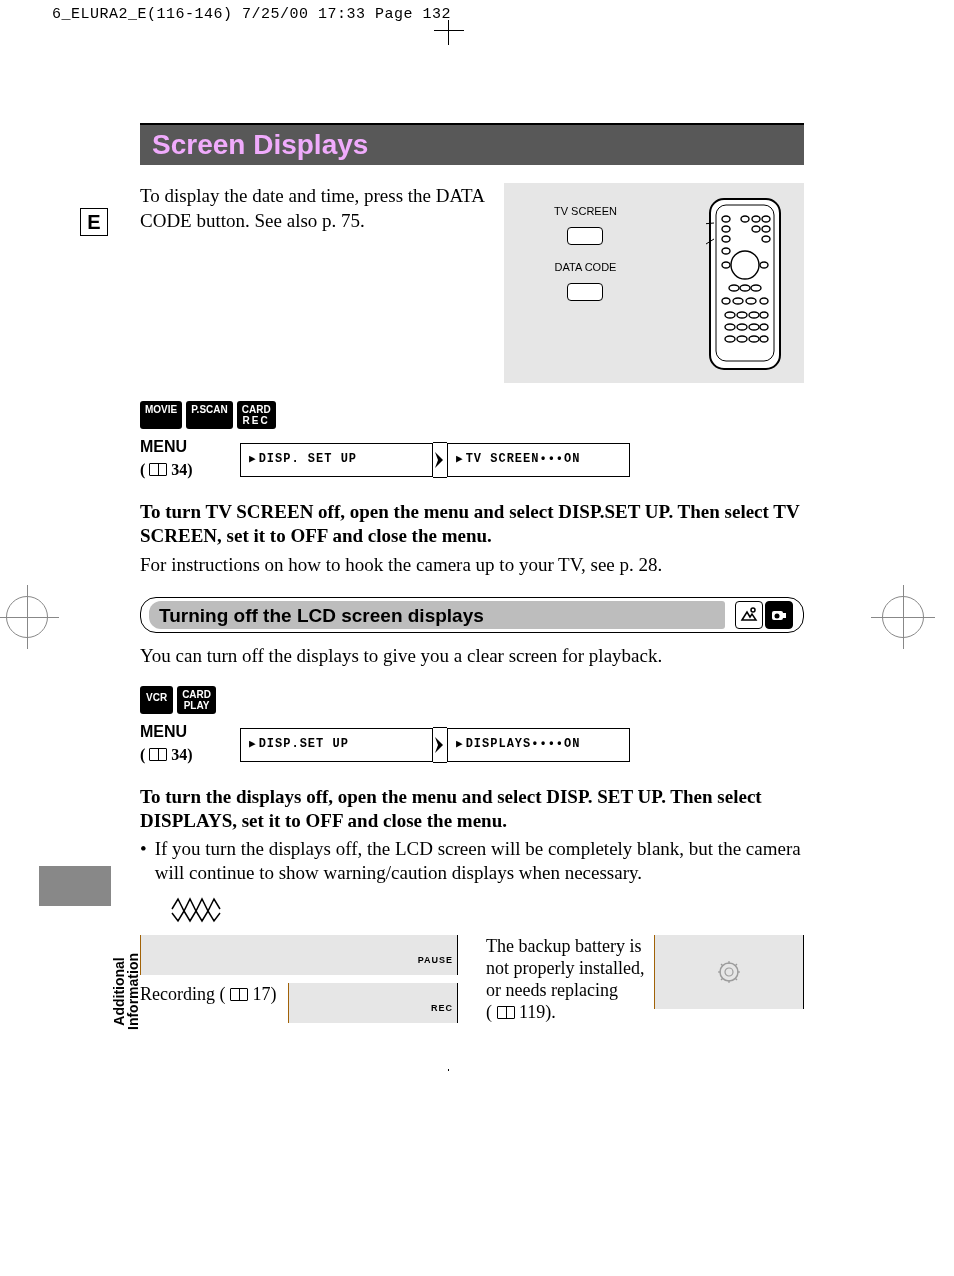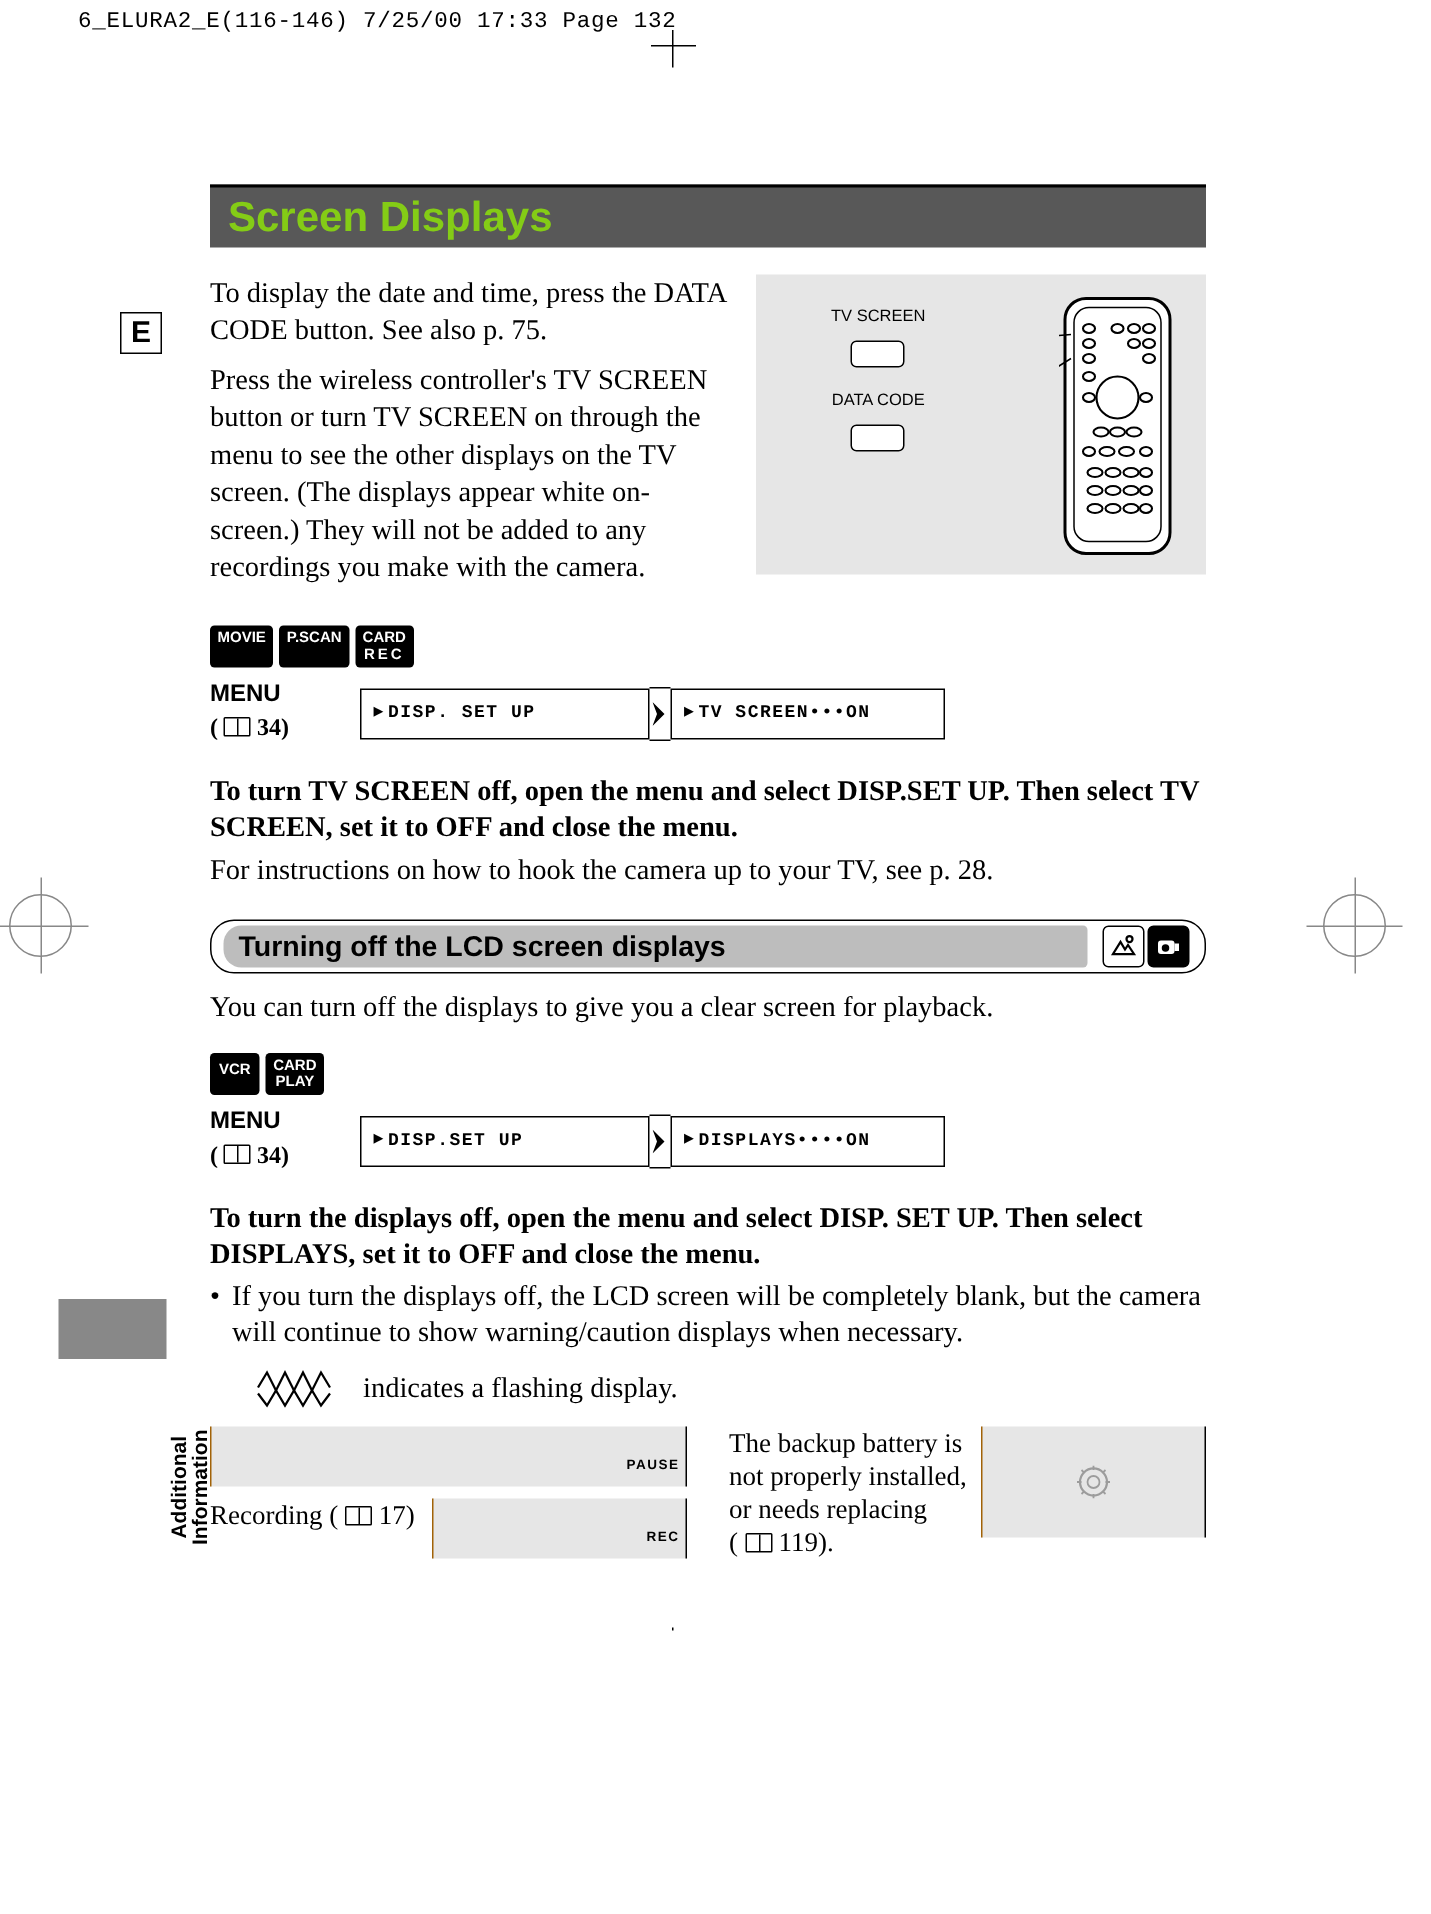--- a/index.html
+++ b/index.html
@@ -42,21 +42,21 @@
   }
   .page {
     position: relative;
     margin-top: 45px;
     padding: 55px 150px 40px 100px;
     box-sizing: border-box;
   }
   
   .title-bar {
     background: #585858;
-    color: #84cc16;
+    color: #f0abfc;
     font-family: Arial, Helvetica, sans-serif;
     font-weight: bold;
     font-size: 28px;
     padding: 4px 12px;
     margin-left: 40px;
     border-top: 2px solid #000;
   }
   .e-tab {
     position: absolute;
     left: 80px;
@@ -362,21 +362,20 @@
 
   <div class="e-tab">E</div>
 
   <div class="title-bar">Screen Displays</div>
 
   <div class="body-col">
 
     <div class="intro-row">
       <div class="intro-text">
         <p>To display the date and time, press the DATA CODE button. See also p. 75.</p>
-        <p>Press the wireless controller's TV SCREEN button or turn TV SCREEN on through the menu to see the other displays on the TV screen. (The displays appear white on-screen.) They will not be added to any recordings you make with the camera.</p>
       </div>
       <div class="remote-box">
         <div class="remote-labels">
           <div style="white-space:pre-line;">TV SCREEN</div>
           <div class="remote-btn"></div>
           <div style="white-space:pre-line;">DATA CODE</div>
           <div class="remote-btn"></div>
         </div>
         <svg class="remote-svg" viewBox="0 0 78 180">
           <rect x="4" y="6" width="70" height="170" rx="14" fill="#fff" stroke="#000" stroke-width="2"></rect>
@@ -500,21 +499,20 @@
     <div class="bullet-row">
       <div>•</div>
       <div>If you turn the displays off, the LCD screen will be completely blank, but the camera will continue to show warning/caution displays when necessary.</div>
     </div>
 
     <div class="flash-row">
       <svg width="56" height="28" viewBox="0 0 56 28">
         <polyline points="2,14 8,4 14,16 20,4 26,16 32,4 38,16 44,4 50,14" fill="none" stroke="#000" stroke-width="1.5"></polyline>
         <polyline points="2,18 8,26 14,16 20,26 26,16 32,26 38,16 44,26 50,18" fill="none" stroke="#000" stroke-width="1.5"></polyline>
       </svg>
-      <span>indicates a flashing display.</span>
     </div>
 
     <div class="display-table">
       <div class="dt-col">
         <div class="dt-row">
           <div class="dt-box">
               <span>PAUSE</span>
             </div>
         </div>
         <div class="dt-row">

